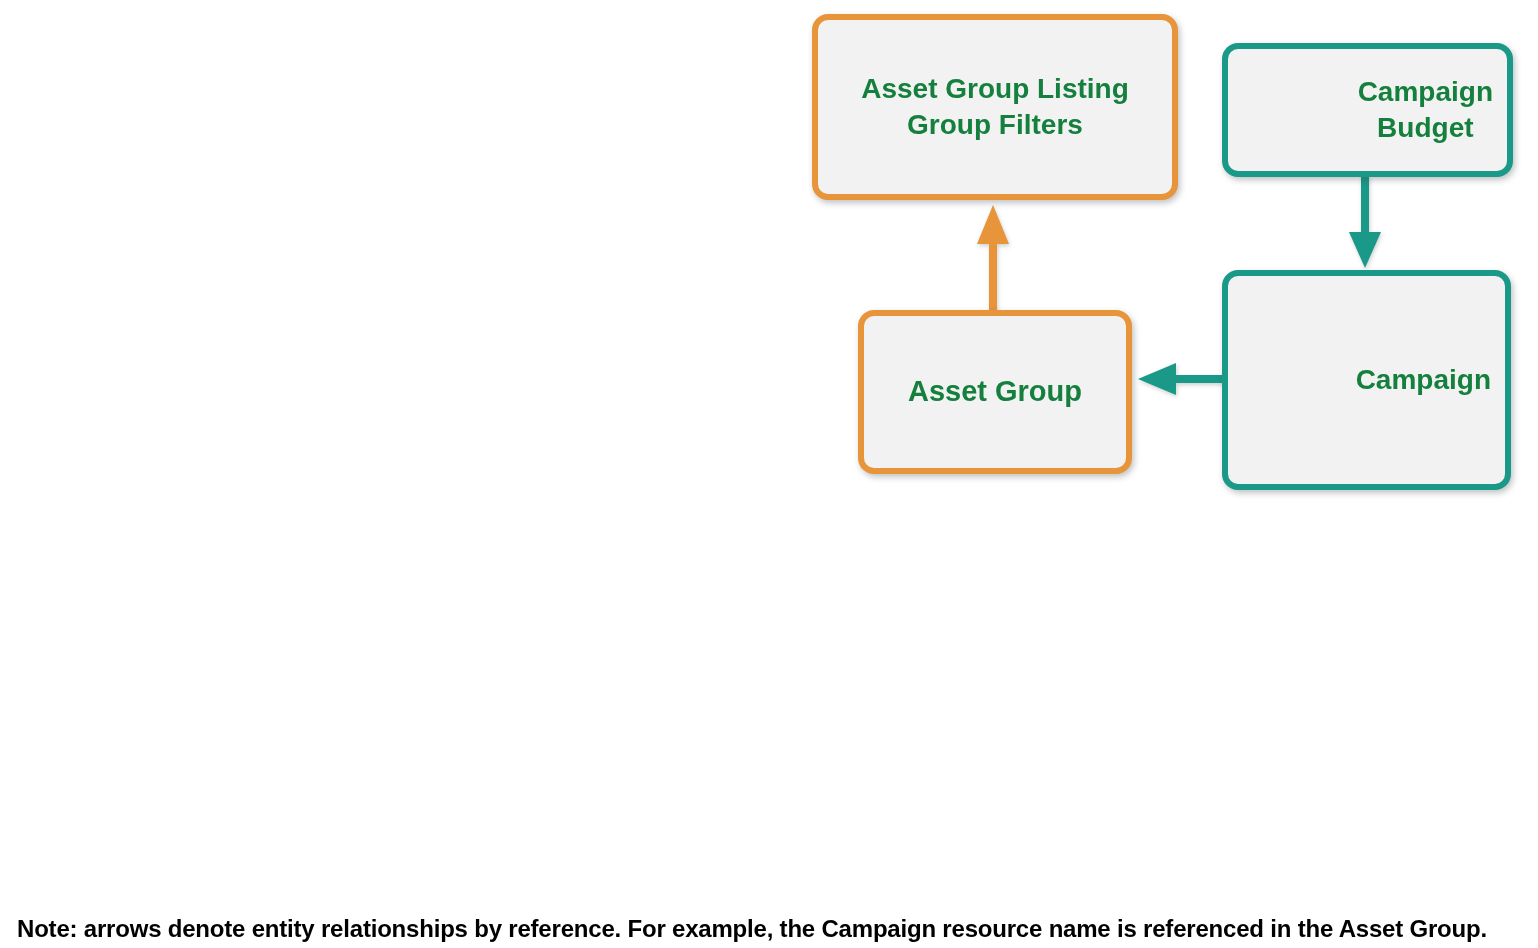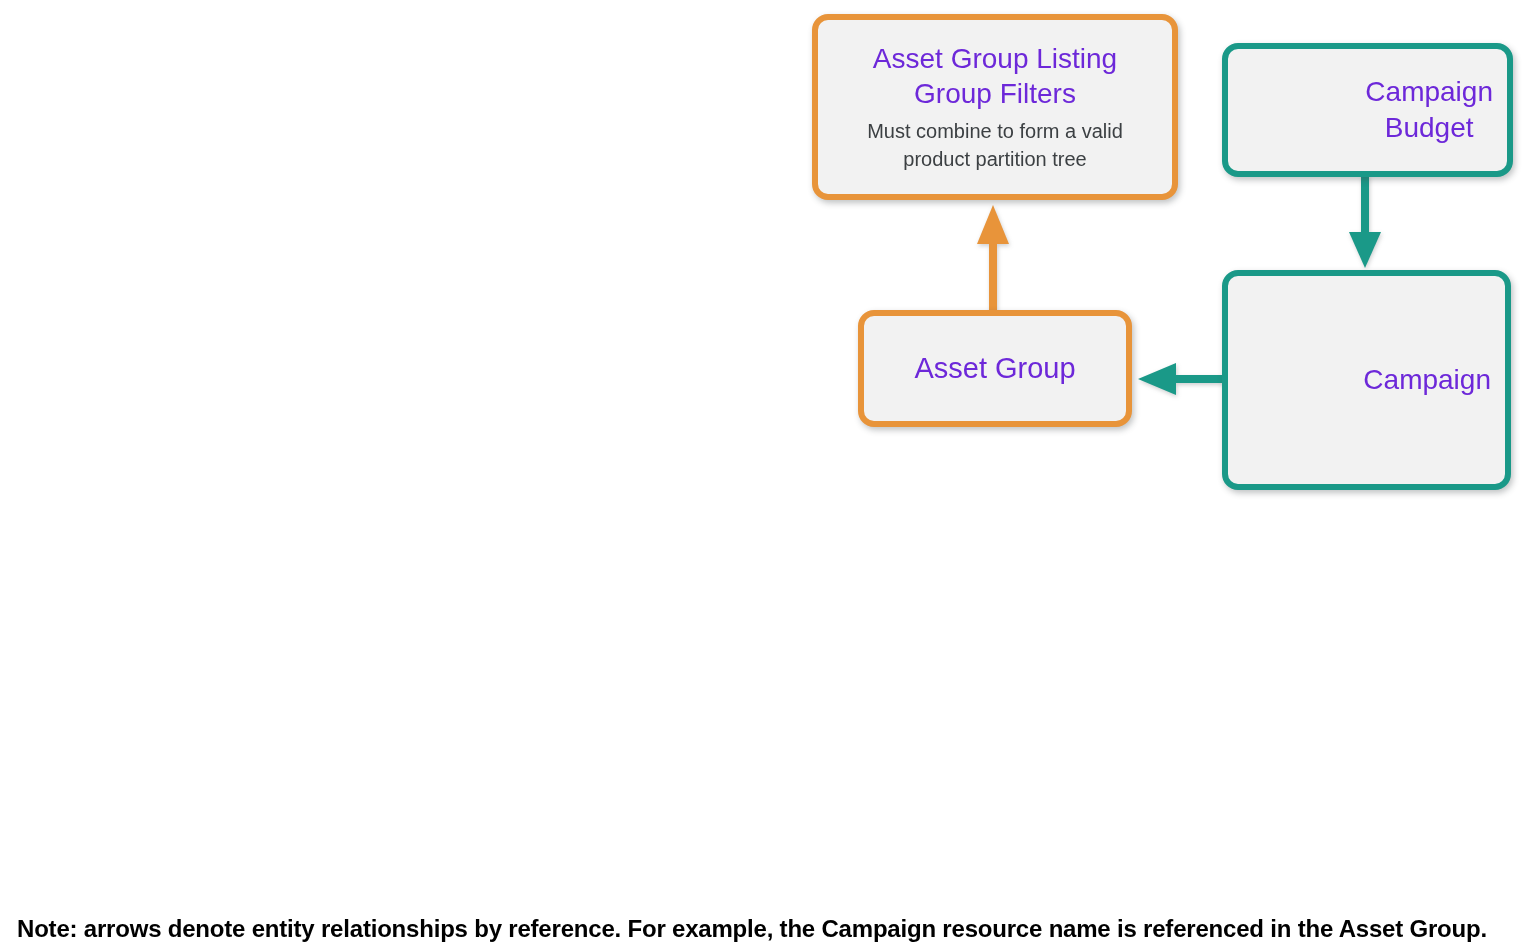--- a/index.html
+++ b/index.html
@@ -24,37 +24,37 @@
     display: flex;
     flex-direction: column;
     align-items: center;
     justify-content: center;
     text-align: center;
     padding: 10px 14px;
   }
   .node.orange { border: 6px solid #E8943A; }
   .node.teal   { border: 6px solid #1A9988; align-items: flex-end; }
   .node-title {
-    font-weight: normal;
+    font-weight: bold;
     font-size: 28px;
     line-height: 1.28;
-    color: #6d28d9;
+    color: #15803d;
     white-space: pre-line;
   }
   .node-subtitle {
     font-size: 20px;
     line-height: 1.38;
     color: #3C4043;
     margin-top: 6px;
     white-space: pre-line;
   }
   #node-aglgf { left: 812px; top: 14px;  width: 366px; height: 186px; }
   #node-campaign-budget { left: 1222px; top: 43px;  width: 291px; height: 134px; }
   #node-campaign { left: 1222px; top: 270px; width: 289px; height: 220px; }
-  #node-asset-group { left: 858px;  top: 310px; width: 274px; height: 117px; }
+  #node-asset-group { left: 858px;  top: 310px; width: 274px; height: 164px; }
   #node-asset-group .node-title { font-size: 29px; }
 
   svg.edges {
     position: absolute;
     left: 0; top: 0;
     width: 1538px;
     height: 948px;
     pointer-events: none;
   }
   .edge-shadow { filter: drop-shadow(1px 2px 2px rgba(60,64,67,0.25)); }
@@ -89,22 +89,20 @@
 
     <g class="edge-shadow">
       <line x1="993" y1="312" x2="993" y2="240" stroke="#E8943A" stroke-width="8"></line>
       <polygon points="977,244 1009,244 993,205" fill="#E8943A"></polygon>
     </g>
   </svg>
 
   <div class="node orange" id="node-aglgf">
     <div class="node-title">Asset Group Listing
 Group Filters</div>
-    <div class="node-subtitle">Must combine to form a valid
-product partition tree</div>
   </div>
 
   <div class="node teal" id="node-campaign-budget">
     <div class="node-title">Campaign
 Budget</div>
   </div>
 
   <div class="node teal" id="node-campaign">
     <div class="node-title">Campaign</div>
   </div>

